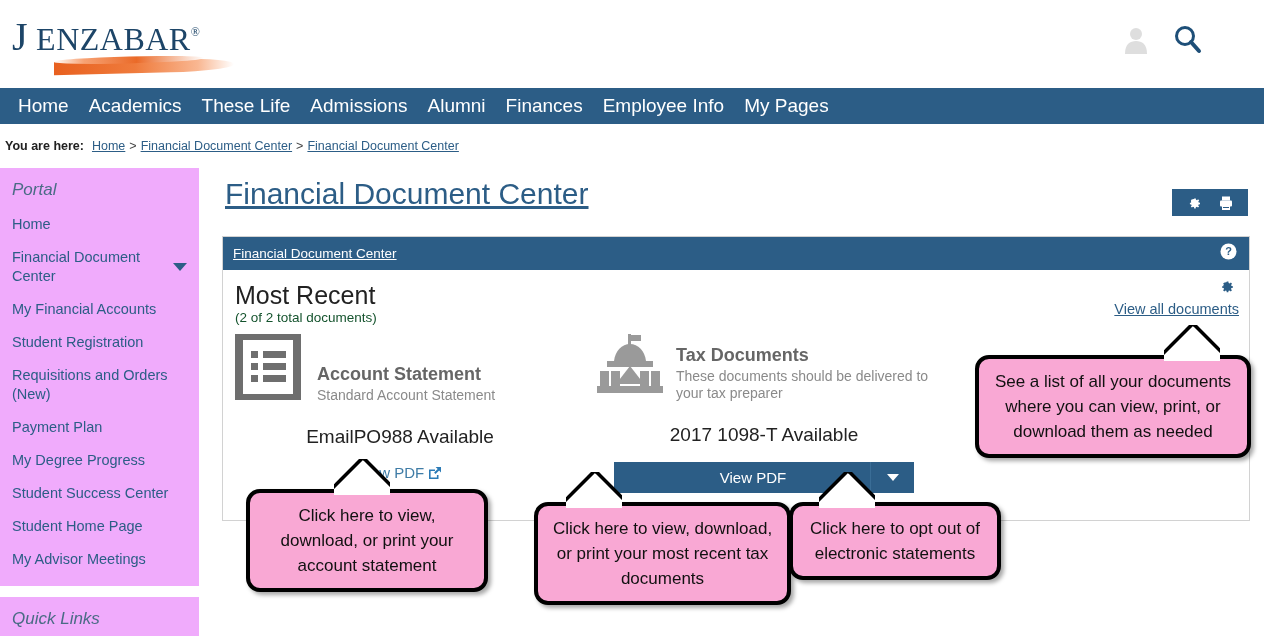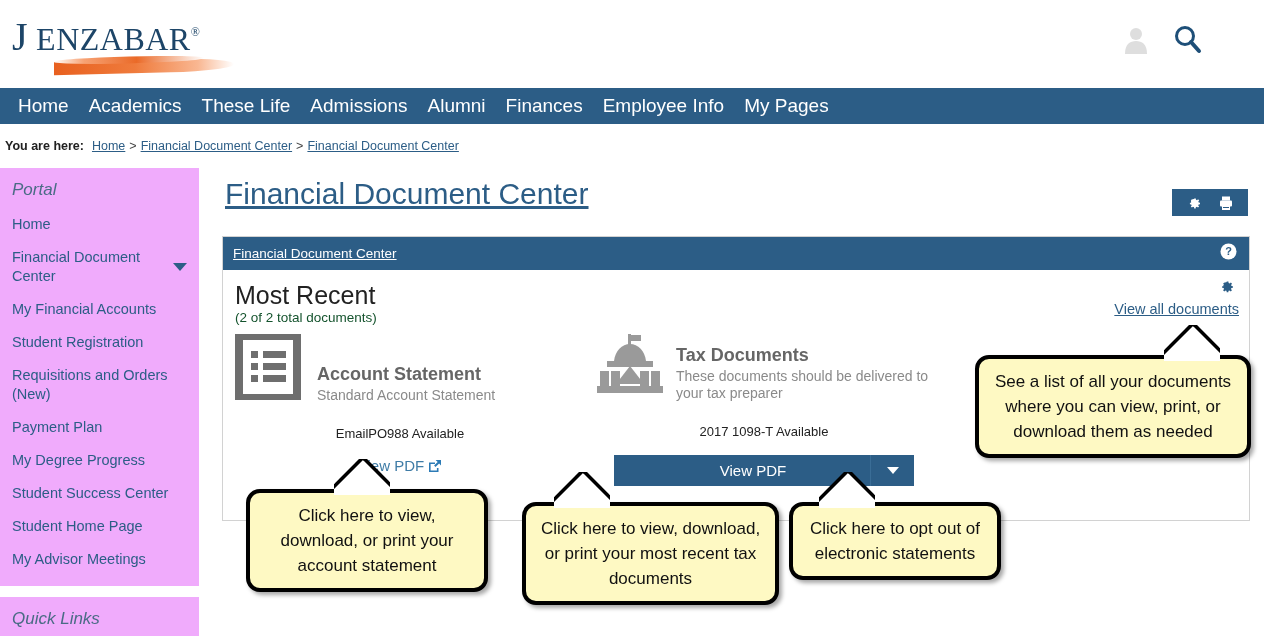--- a/index.html
+++ b/index.html
@@ -158,21 +158,21 @@
   .cards { position: relative; margin-top: 6px; display: flex; }
   .card { width: 330px; position: relative; }
   .card2 { margin-left: 29px; width: 340px; }
 
   .card-top { display: flex; align-items: flex-end; }
   .card-icon { width: 70px; flex: 0 0 70px; padding-top: 2px; }
   .card-meta { padding-left: 12px; padding-top: 4px; }
   .card-title { font-size: 18px; font-weight: bold; color: #666666; line-height: 22px; }
   .card-sub { font-size: 14px; color: #8a8a8a; line-height: 17px; margin-top: 2px; }
 
-  .card-status { text-align: center; font-size: 13px; color: #222222; margin-top: 22px; }
+  .card-status { text-align: center; font-size: 19px; color: #222222; margin-top: 22px; }
   .card-action { text-align: center; margin-top: 16px; }
   .link-pdf { font-size: 15px; color: #3f7ca6; text-decoration: none; }
   .link-pdf .ext { display:inline-block; vertical-align:-2px; margin-left:4px; }
 
   .btn-split {
     display: flex; width: 300px; height: 31px; margin: 0 auto;
     background: #2c5d86; color: #ffffff; align-items: center;
     font-size: 15px;
   }
   .btn-split .lbl { flex: 1; text-align: center; padding-left: 22px; }
@@ -183,21 +183,21 @@
   .caret-tri {
     width: 0; height: 0;
     border-left: 6px solid transparent;
     border-right: 6px solid transparent;
     border-top: 7px solid #ffffff;
   }
 
   
   .callout {
     position: absolute;
-    background: #fef9c3;
+    background: #f9a8d4;
     border: 4px solid #000000;
     border-radius: 14px;
     text-align: center;
     font-size: 17px;
     color: #111111;
     line-height: 25px;
     padding: 10px 14px;
     box-shadow: 3px 3px 4px rgba(0,0,0,0.35);
     z-index: 40;
   }
@@ -399,21 +399,21 @@
   </div>
 </section>
 
 <div class="callout" style="left:246px; top:489px; width:242px;">
   <div class="tail" style="left:84px;">
       <span class="tail-mask"></span>
     </div>
   <span>Click here to view, download, or print your account statement</span>
 </div>
 
-<div class="callout" style="left:522px; top:502px; width:257px;">
+<div class="callout" style="left:534px; top:502px; width:257px;">
   <div class="tail" style="left:28px;">
       <span class="tail-mask"></span>
     </div>
   <span>Click here to view, download, or print your most recent tax documents</span>
 </div>
 
 <div class="callout" style="left:789px; top:502px; width:212px;">
   <div class="tail" style="left:26px;">
       <span class="tail-mask"></span>
     </div>

